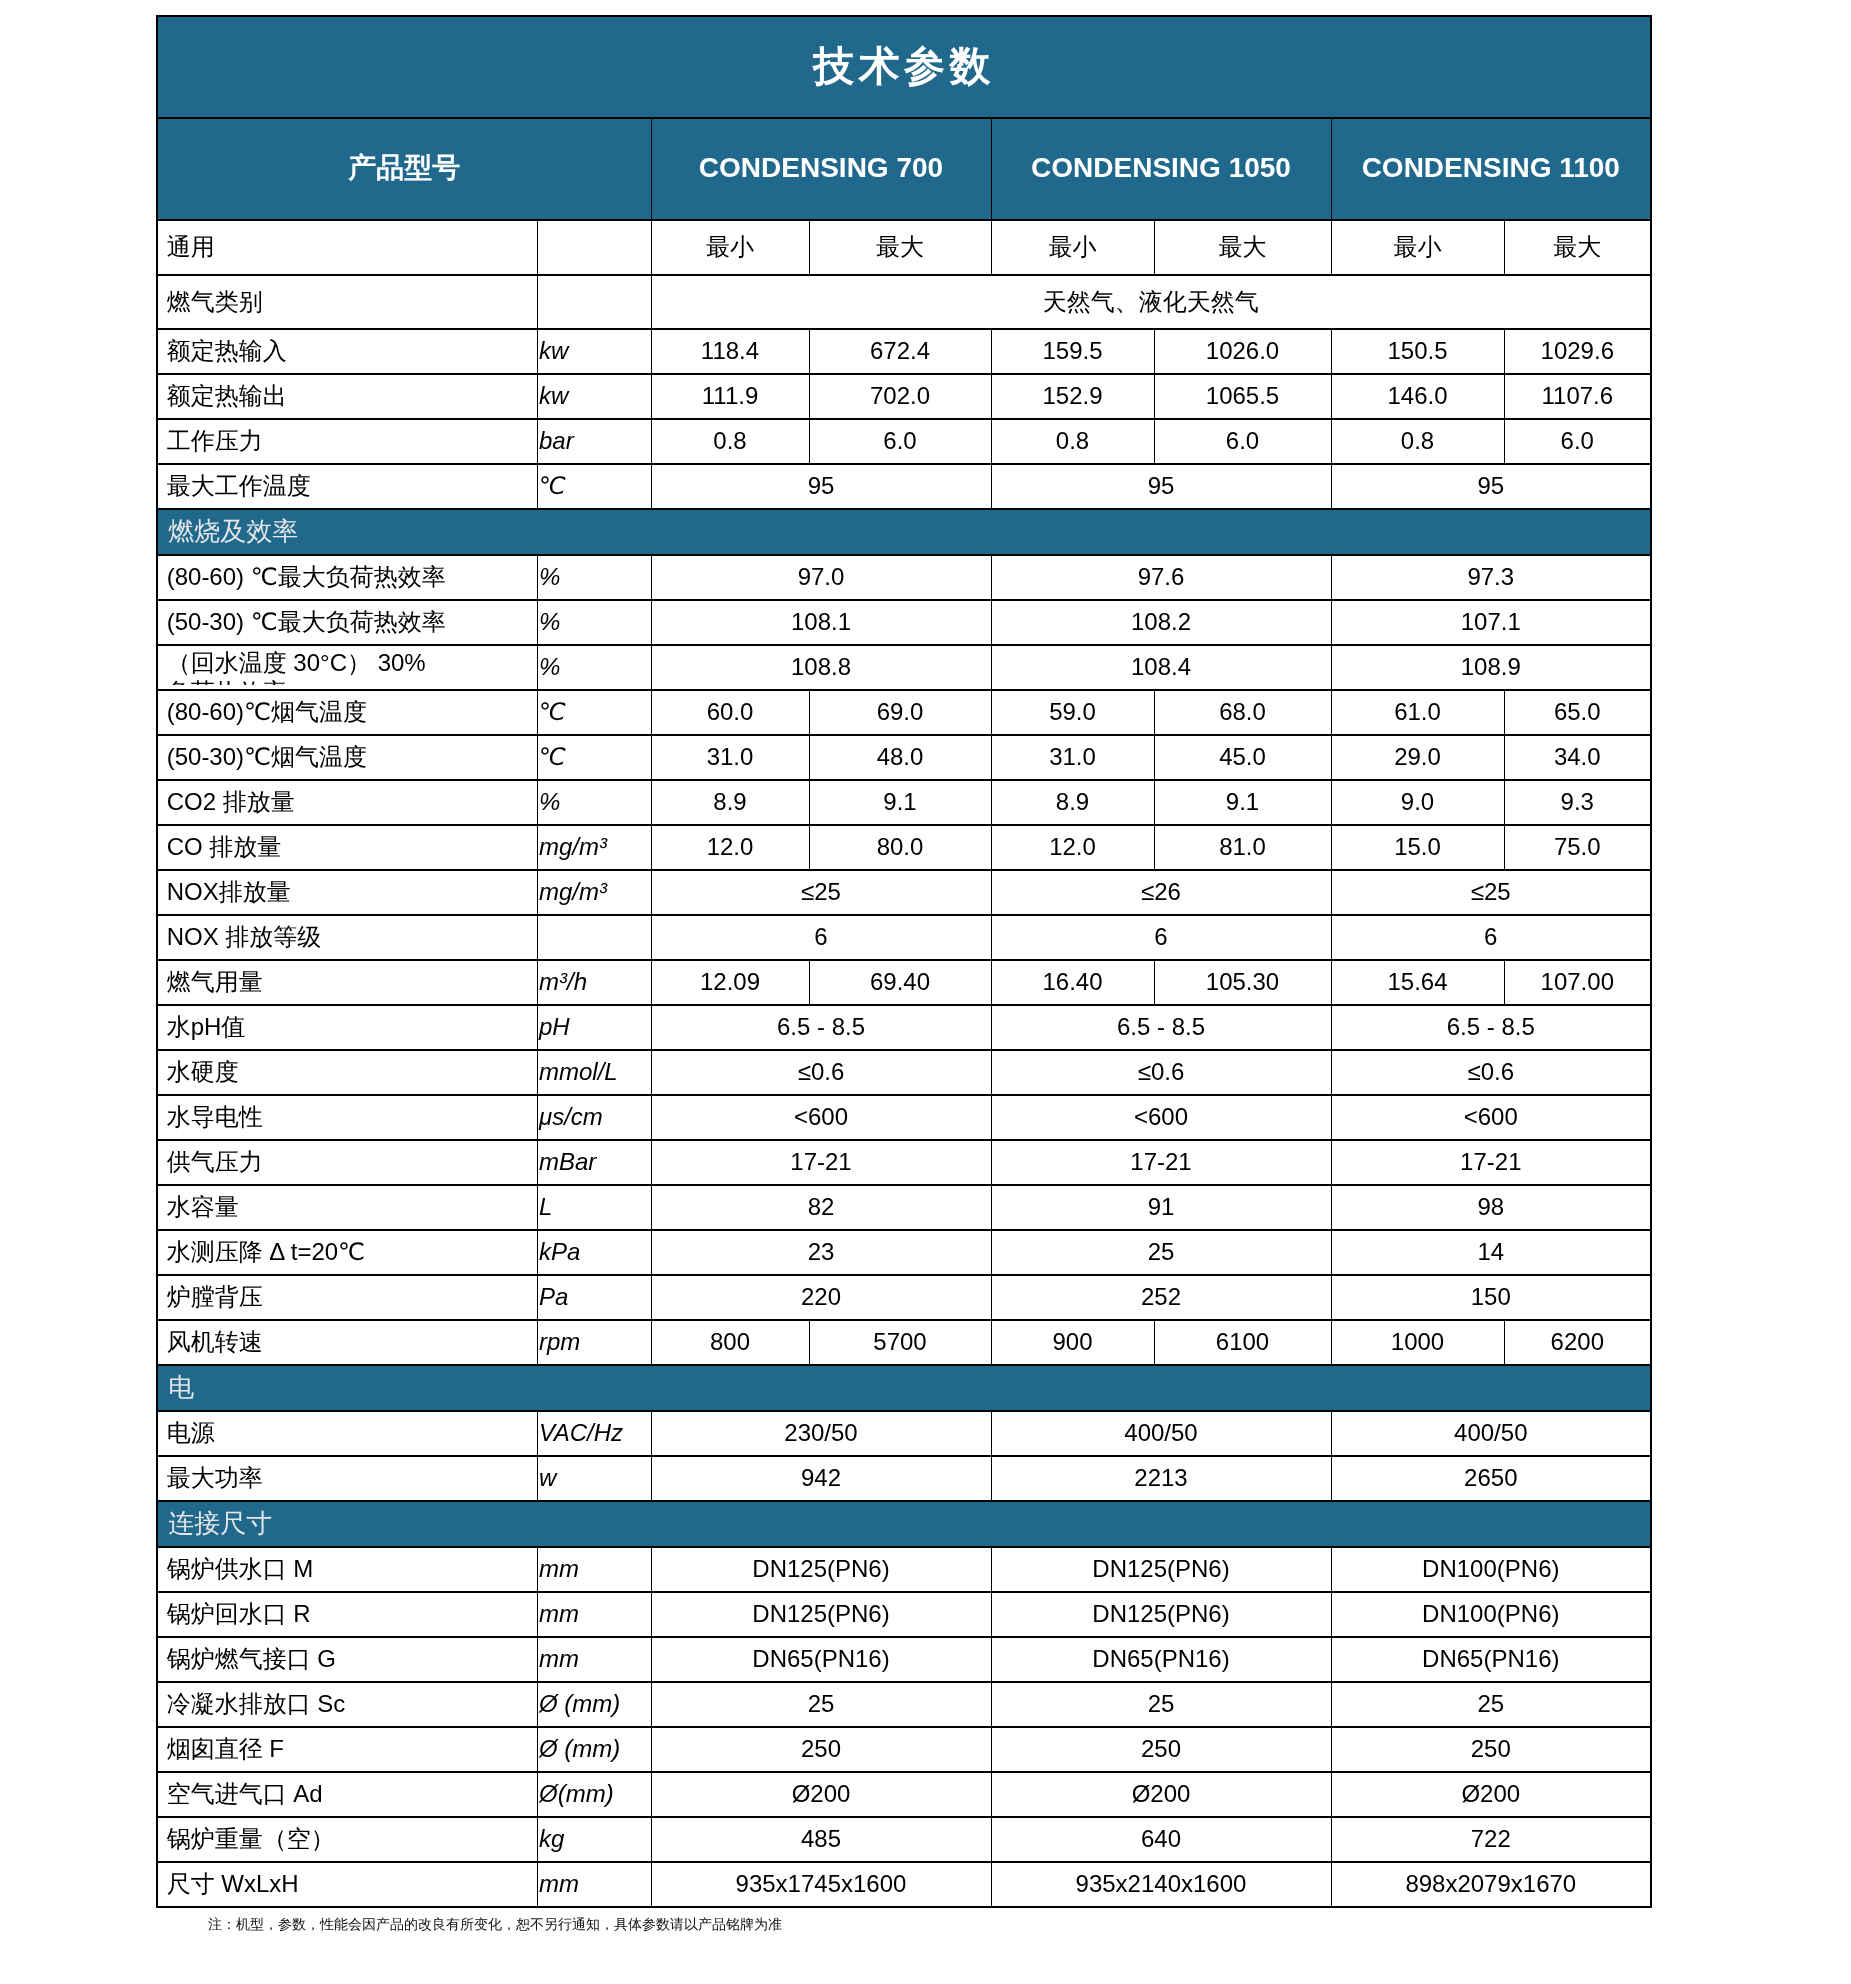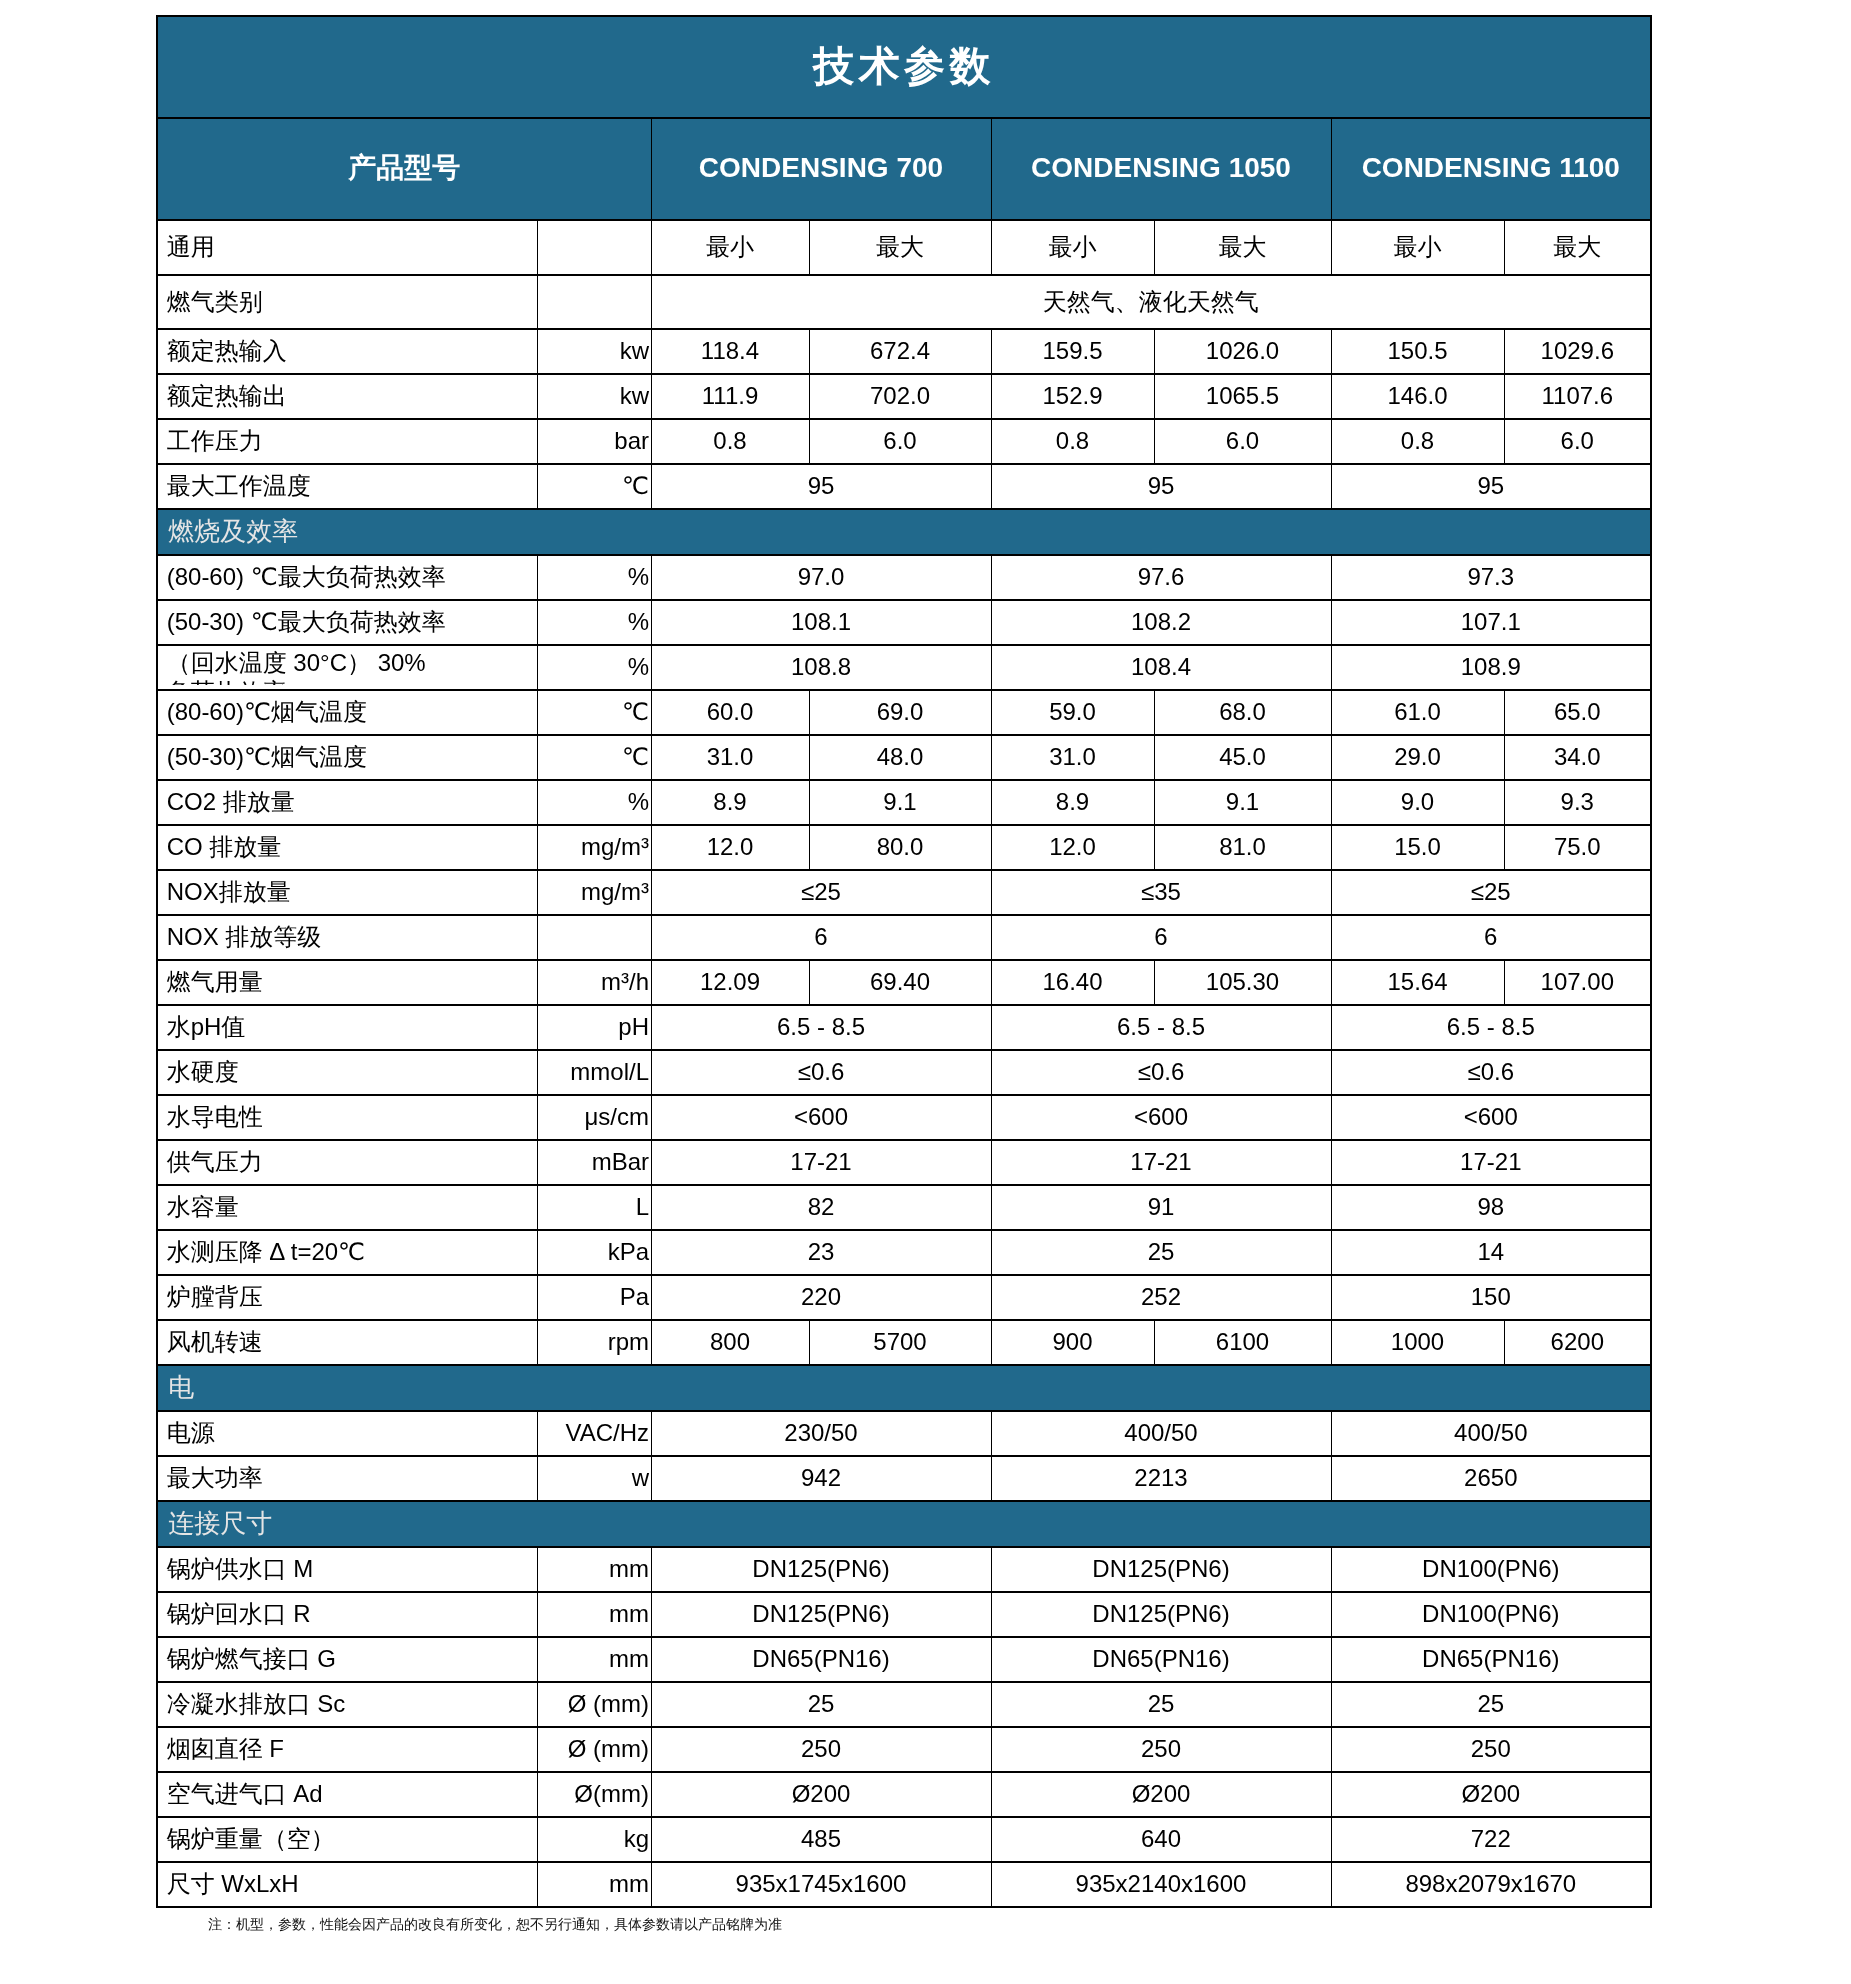--- a/index.html
+++ b/index.html
@@ -31,21 +31,21 @@
   }
   td.product-label, td.product-model {
     background:var(--accent); color:#fff; text-align:center;
     font-size:28px; font-weight:bold;
   }
   td.section-cell {
     background:var(--accent); color:#e5e5e5; text-align:left;
     font-size:26px; padding-left:10.2px;
   }
   td.label { text-align:left; padding-left:8.7px; }
-  td.unit  { text-align:right; padding:1.5px 1.5px; }
+  td.unit  { text-align:left; padding:1.5px 1.5px;font-style:italic; }
   td.value { text-align:center; }
   td.mmhead { text-align:center; }
   .clip2 { height:8px; overflow:hidden; line-height:29px; font-size:24px; }
   .note {
     position:absolute; left:208px; top:1916px; width:1453px;
     font-size:14px; color:#111; white-space:nowrap;
   }
 </style>
 </head>
 <body>
@@ -186,21 +186,21 @@
         <td class="value">80.0</td>
         <td class="value">12.0</td>
         <td class="value">81.0</td>
         <td class="value">15.0</td>
         <td class="value">75.0</td>
       </tr>
       <tr>
         <td class="label">NOX排放量</td>
         <td class="unit">mg/m³</td>
         <td class="value" colspan="2">≤25</td>
-        <td class="value" colspan="2">≤35</td>
+        <td class="value" colspan="2">≤26</td>
         <td class="value" colspan="2">≤25</td>
       </tr>
       <tr>
         <td class="label">NOX 排放等级</td>
         <td class="unit"></td>
         <td class="value" colspan="2">6</td>
         <td class="value" colspan="2">6</td>
         <td class="value" colspan="2">6</td>
       </tr>
       <tr>

